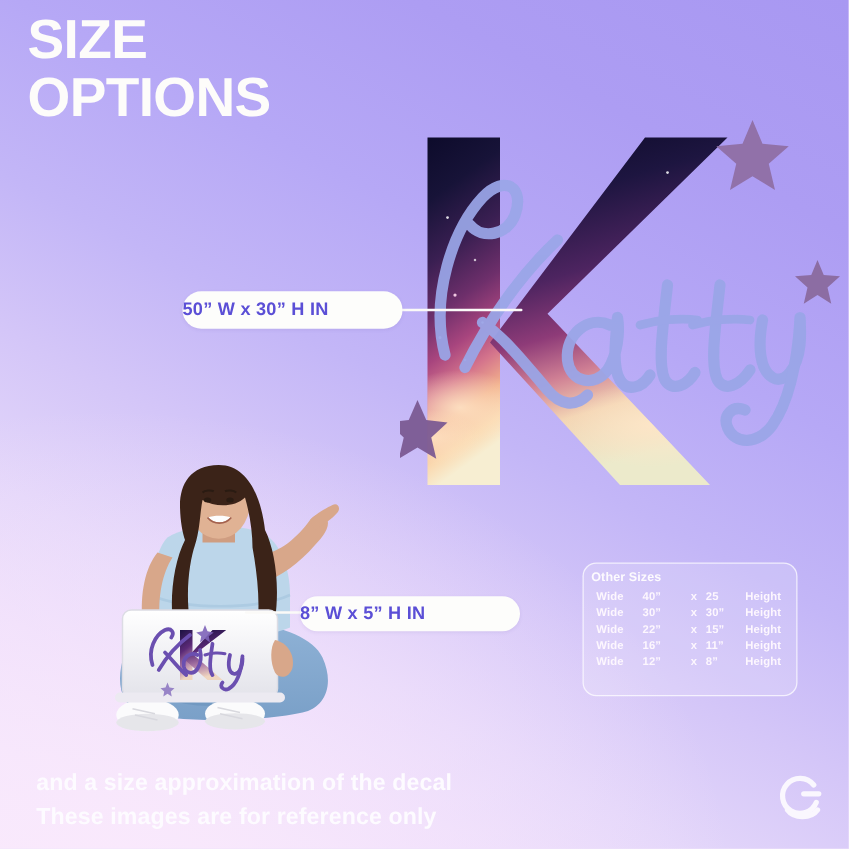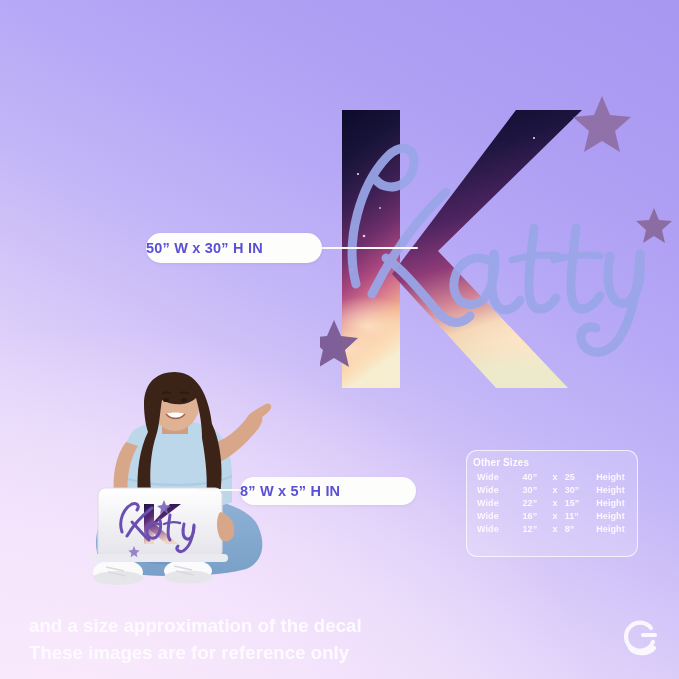--- a/index.html
+++ b/index.html
@@ -98,21 +98,21 @@
   }
   .sizes-table { width:100%; border-collapse:collapse; }
   .sizes-table td {
     color:#fdf7fe;
     font-size:9px;
     font-weight:bold;
     padding:1.4px 0;
     letter-spacing:.1px;
   }
   .sizes-table td.c-wide   { text-align:left;   width:26%; padding-left:4px; }
-  .sizes-table td.c-w      { text-align:center; width:20%; }
+  .sizes-table td.c-w      { width:20%; }
   .sizes-table td.c-x      { text-align:center; width:12%; }
   .sizes-table td.c-h      { width:20%; }
   .sizes-table td.c-height { text-align:left;  width:22%; padding-right:3px;margin-top:44px; }
 
   
   .disclaimer {
     position:absolute; left:29px; top:613px;
     color:#fdfbff;
     font-weight:bold;
     font-size:18.5px;
@@ -122,20 +122,24 @@
 
   
   .logo { position:absolute; left:617px; top:612px; width:50px; height:50px; opacity:.92; }
 </style>
 </head>
 <body>
 
 <div class="canvas">
   <div class="wash"></div>
 
+  <div class="title">
+    <div class="l1">SIZE</div>
+    <div class="l2">OPTIONS</div>
+  </div>
 
   <div class="art">
     <svg width="359" height="320" viewBox="0 0 359 320" xmlns="http://www.w3.org/2000/svg">
       <defs>
         <linearGradient id="sky" x1="0" y1="0" x2="0.15" y2="1">
           <stop offset="0%" stop-color="#0d0b2b"></stop>
           <stop offset="18%" stop-color="#171338"></stop>
           <stop offset="36%" stop-color="#3a1f52"></stop>
           <stop offset="52%" stop-color="#6e2f6b"></stop>
           <stop offset="64%" stop-color="#a8457e"></stop>

